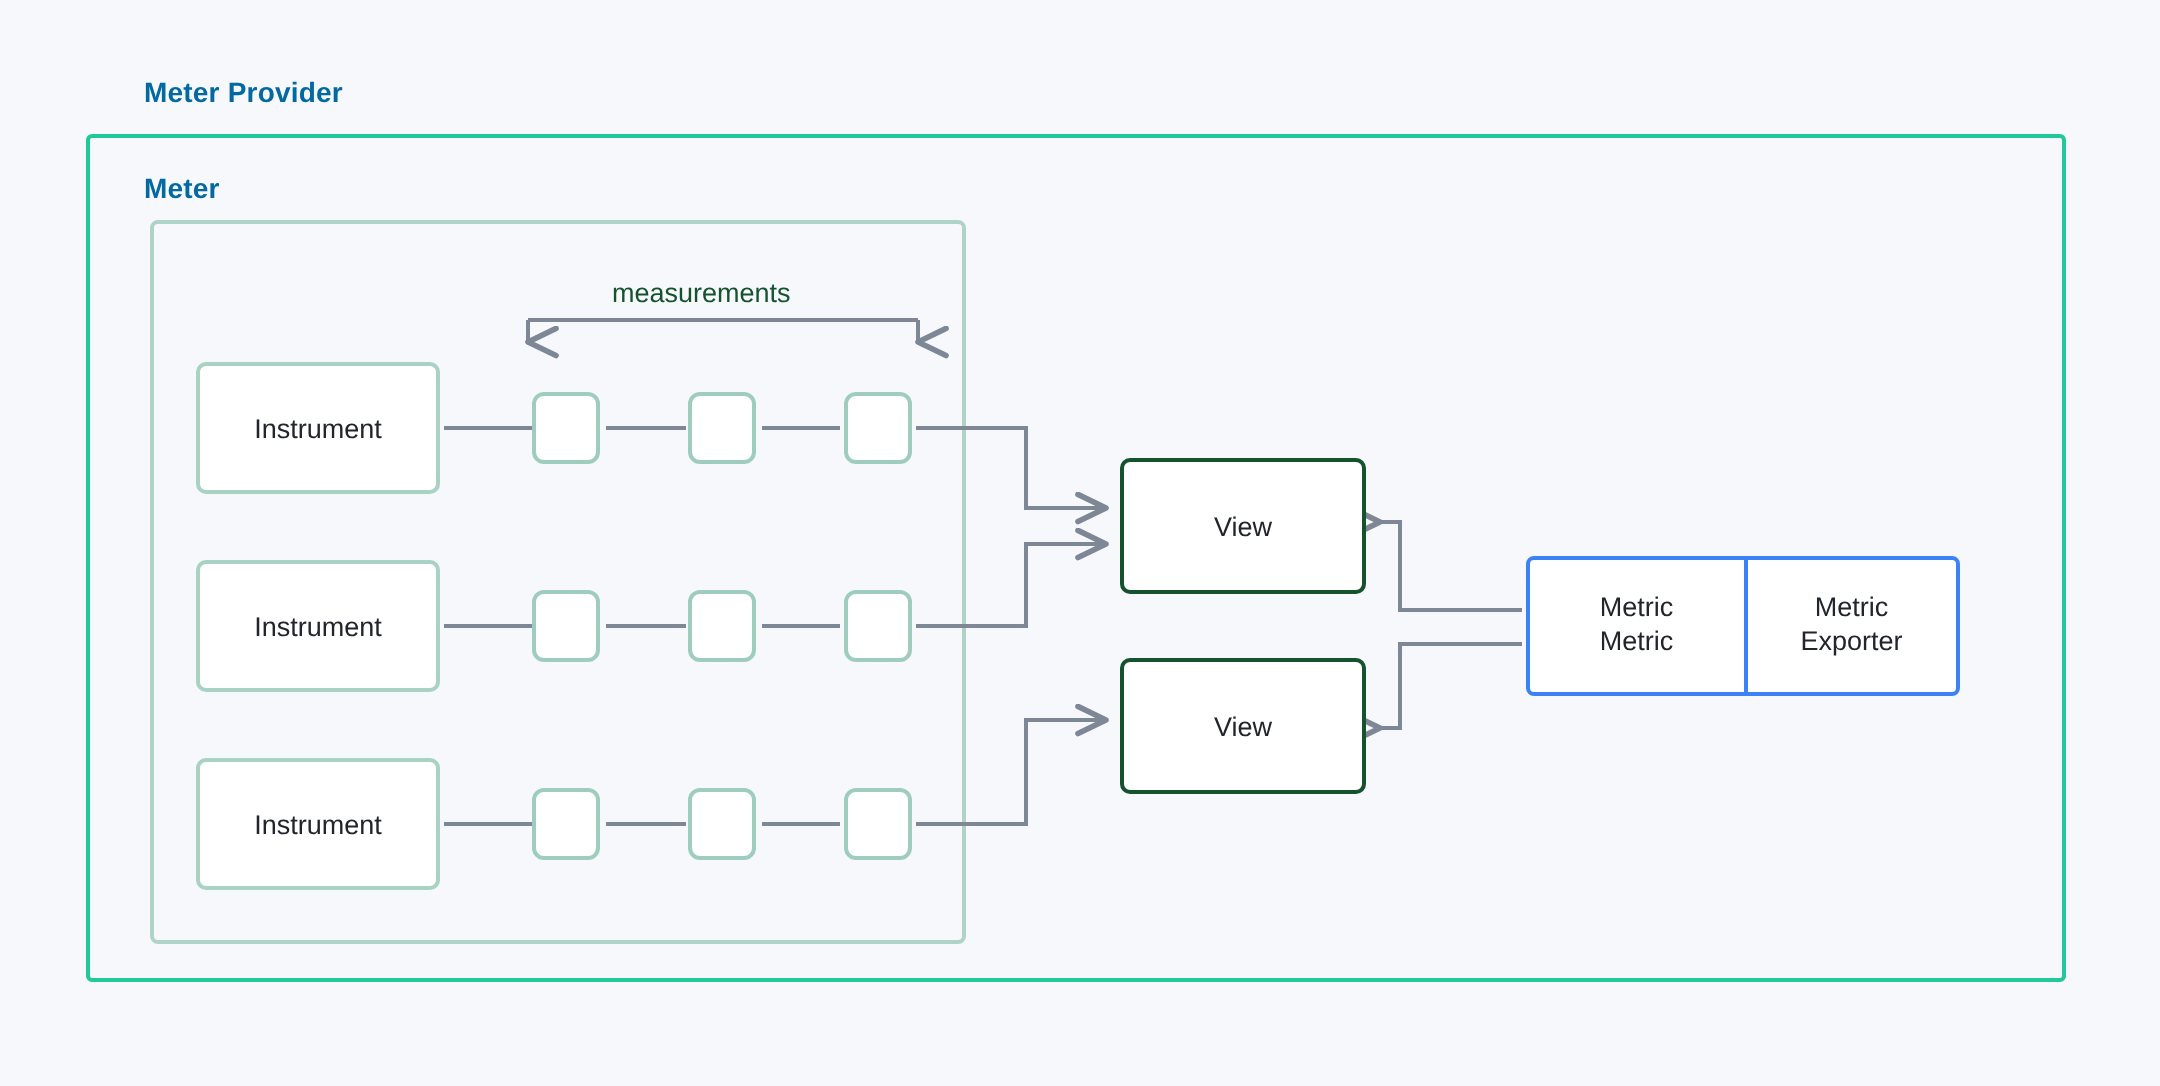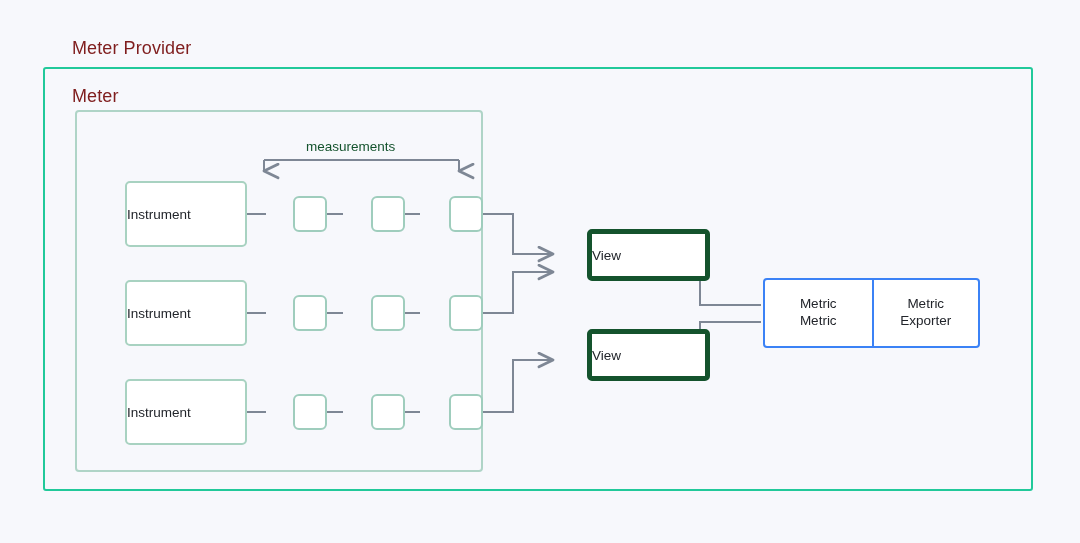--- a/index.html
+++ b/index.html
@@ -16,37 +16,37 @@
   }
   #canvas {
     position: absolute;
     left: 0;
     top: 0;
     width: 1080px;
     height: 543px;
   }
   .lbl {
     position: absolute;
-    font-size: 18px;
-    font-weight: normal;
-    color: #7f1d1d;
+    font-size: 14px;
+    font-weight: bold;
+    color: #0369a1;
     letter-spacing: 0.1px;
     white-space: nowrap;
   }
   #provider-label { left: 72px; top: 38px; }
   #meter-label    { left: 72px; top: 86px; }
 
   .box {
     position: absolute;
     box-sizing: border-box;
     background: #FFFFFF;
     display: flex;
     align-items: center;
+    justify-content: center;
     text-align: center;
-    margin-left: 27px;
   }
   .outer-green {
     position: absolute;
     box-sizing: border-box;
     left: 43px; top: 67px;
     width: 990px; height: 424px;
     border: 2px solid #21C99A;
     border-radius: 3px;
     background: transparent;
   }
@@ -66,22 +66,22 @@
     font-size: 13.5px;
     color: #22252B;
     left: 98px;
   }
   .mbox {
     width: 34px; height: 36px;
     border: 2px solid #9FCDBD;
     border-radius: 6px;
   }
   .view {
-    width: 123px; height: 52px;
-    border: 5px solid #14532d;
+    width: 123px; height: 68px;
+    border: 2px solid #14532d;
     border-radius: 5px;
     font-size: 13.5px;
     color: #22252B;
     left: 560px;
   }
   .metric-group {
     position: absolute;
     box-sizing: border-box;
     left: 763px; top: 278px;
     width: 217px; height: 70px;

